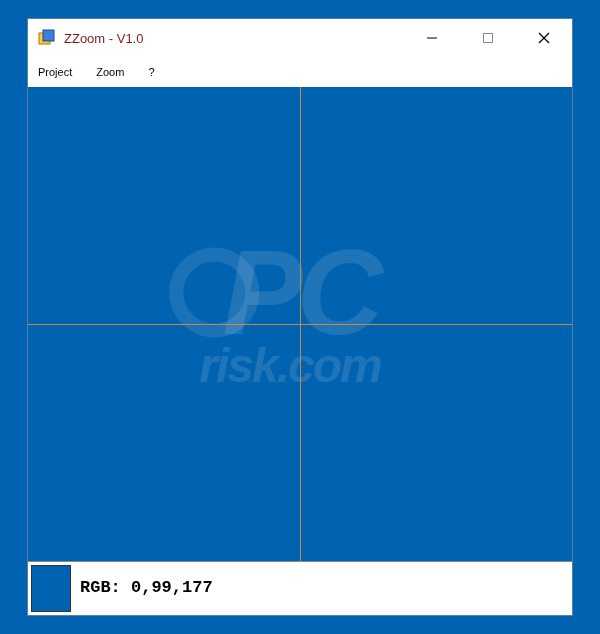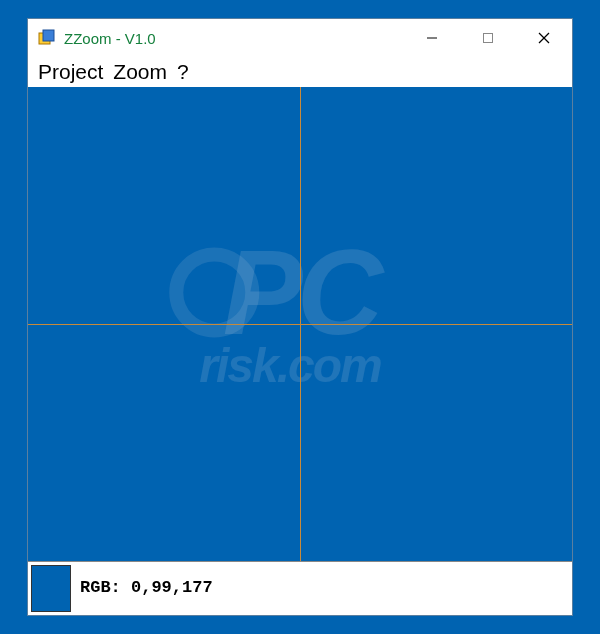--- a/index.html
+++ b/index.html
@@ -32,44 +32,44 @@
       background: #fff;
     }
     .app-icon {
       width: 20px;
       height: 20px;
       margin-right: 8px;
       flex-shrink: 0;
     }
     .title-text {
       flex: 1;
-      font-size: 15px;
-      color: #15803d;
+      font-size: 13px;
+      color: #7f1d1d;
     }
     .win-controls {
       display: flex;
       height: 100%;
     }
     .win-btn {
       width: 56px;
       height: 100%;
       display: flex;
       align-items: center;
       justify-content: center;
       color: #000;
       font-size: 14px;
     }
     .win-btn svg { display: block; }
     .menubar {
       height: 30px;
       display: flex;
       align-items: center;
       padding: 0 10px;
-      gap: 10px;
-      font-size: 21px;
+      gap: 24px;
+      font-size: 11px;
       color: #000;
     }
     .menu-item { cursor: default; }
     .viewport {
       flex: 1;
       background: #0063b1;
       position: relative;
       overflow: hidden;
     }
     .crosshair-h {

